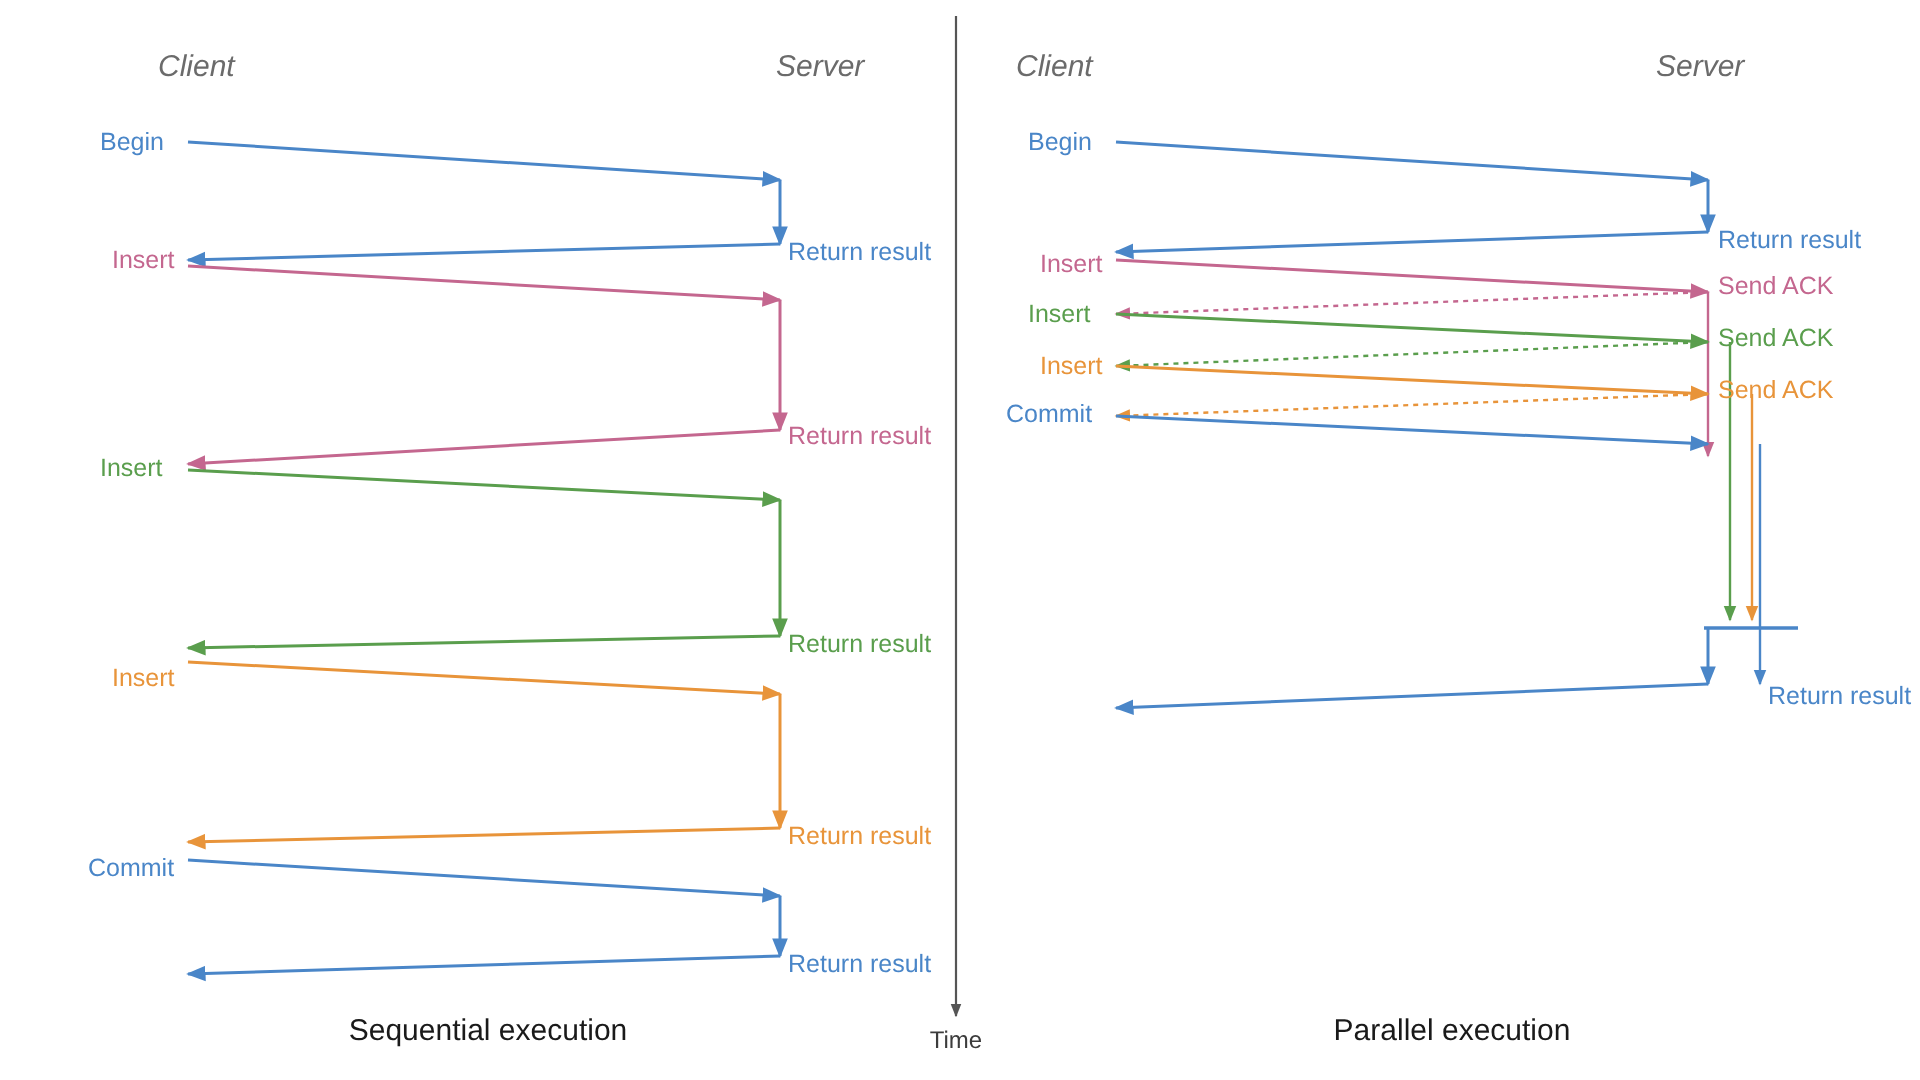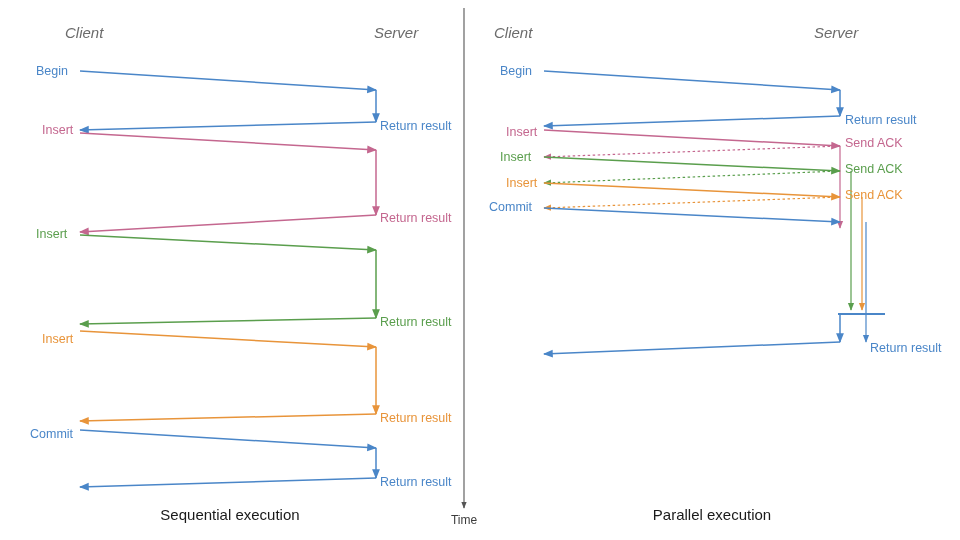--- a/index.html
+++ b/index.html
@@ -12,20 +12,21 @@
     width: 960px;
     height: 540px;
     overflow: hidden;
     font-family: "Liberation Sans", sans-serif;
   }
   #diagram-root {
     position: relative;
     width: 788px;
     height: 540px;
     background: #ffffff;
+    margin-left: 14px;
   }
   svg.diagram-canvas {
     position: absolute;
     top: 0;
     left: 0;
     width: 960px;
     height: 540px;
     display: block;
   }
   text {

